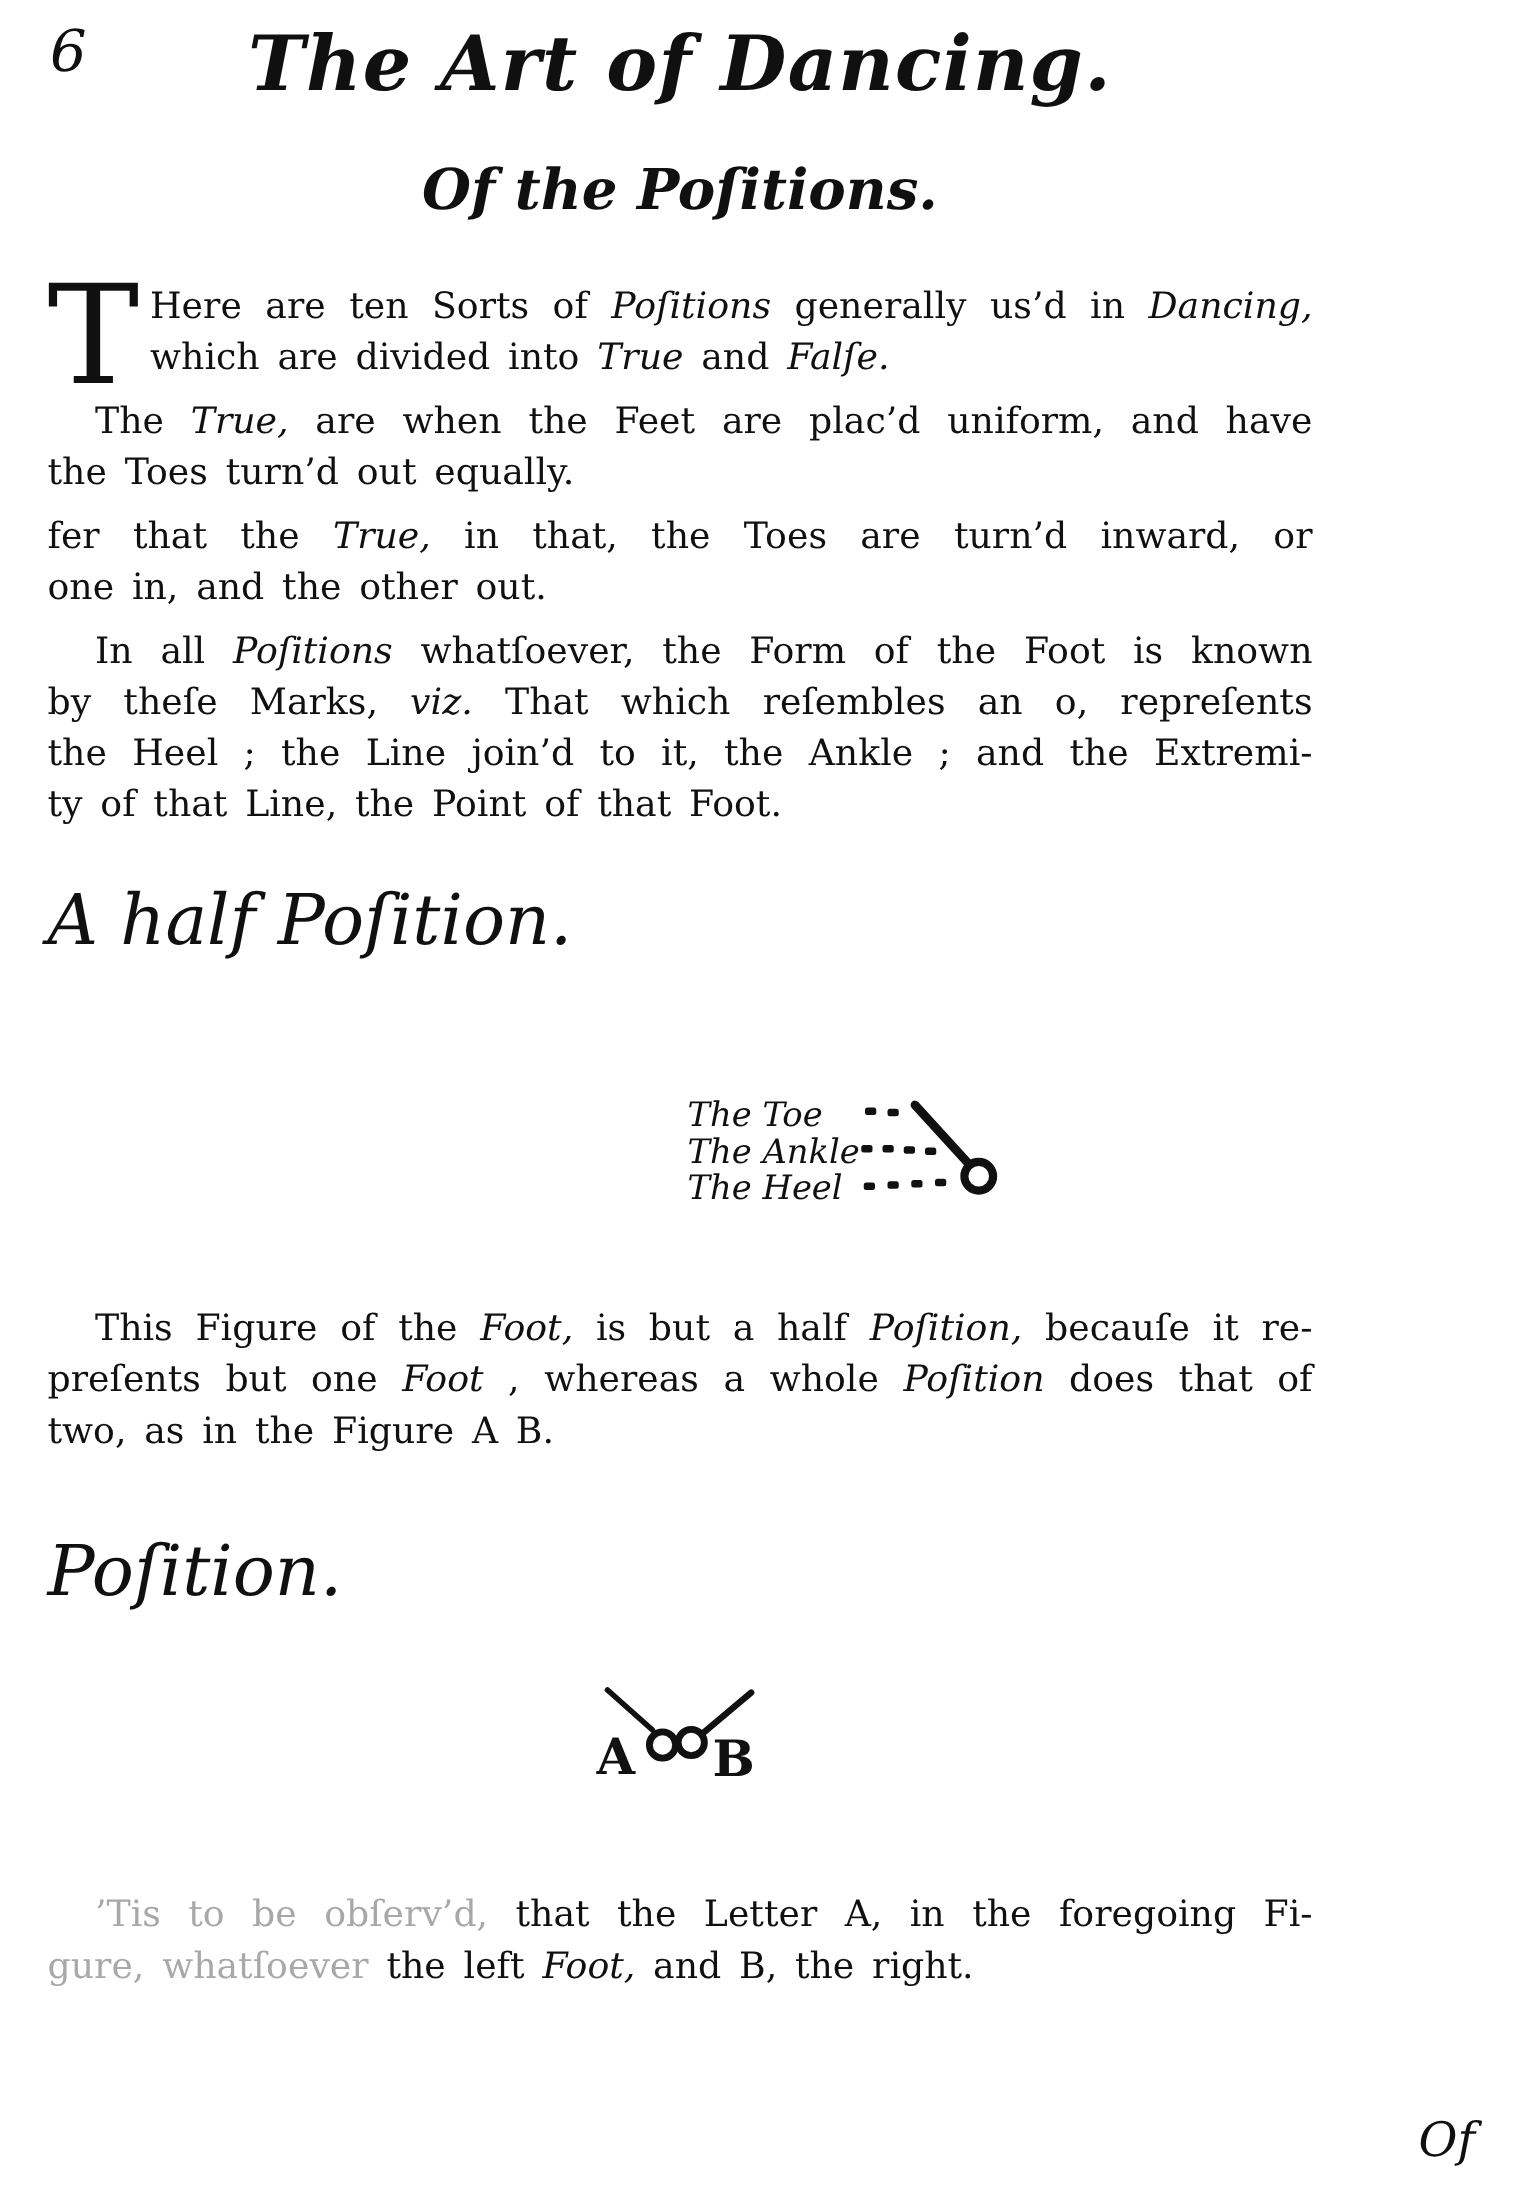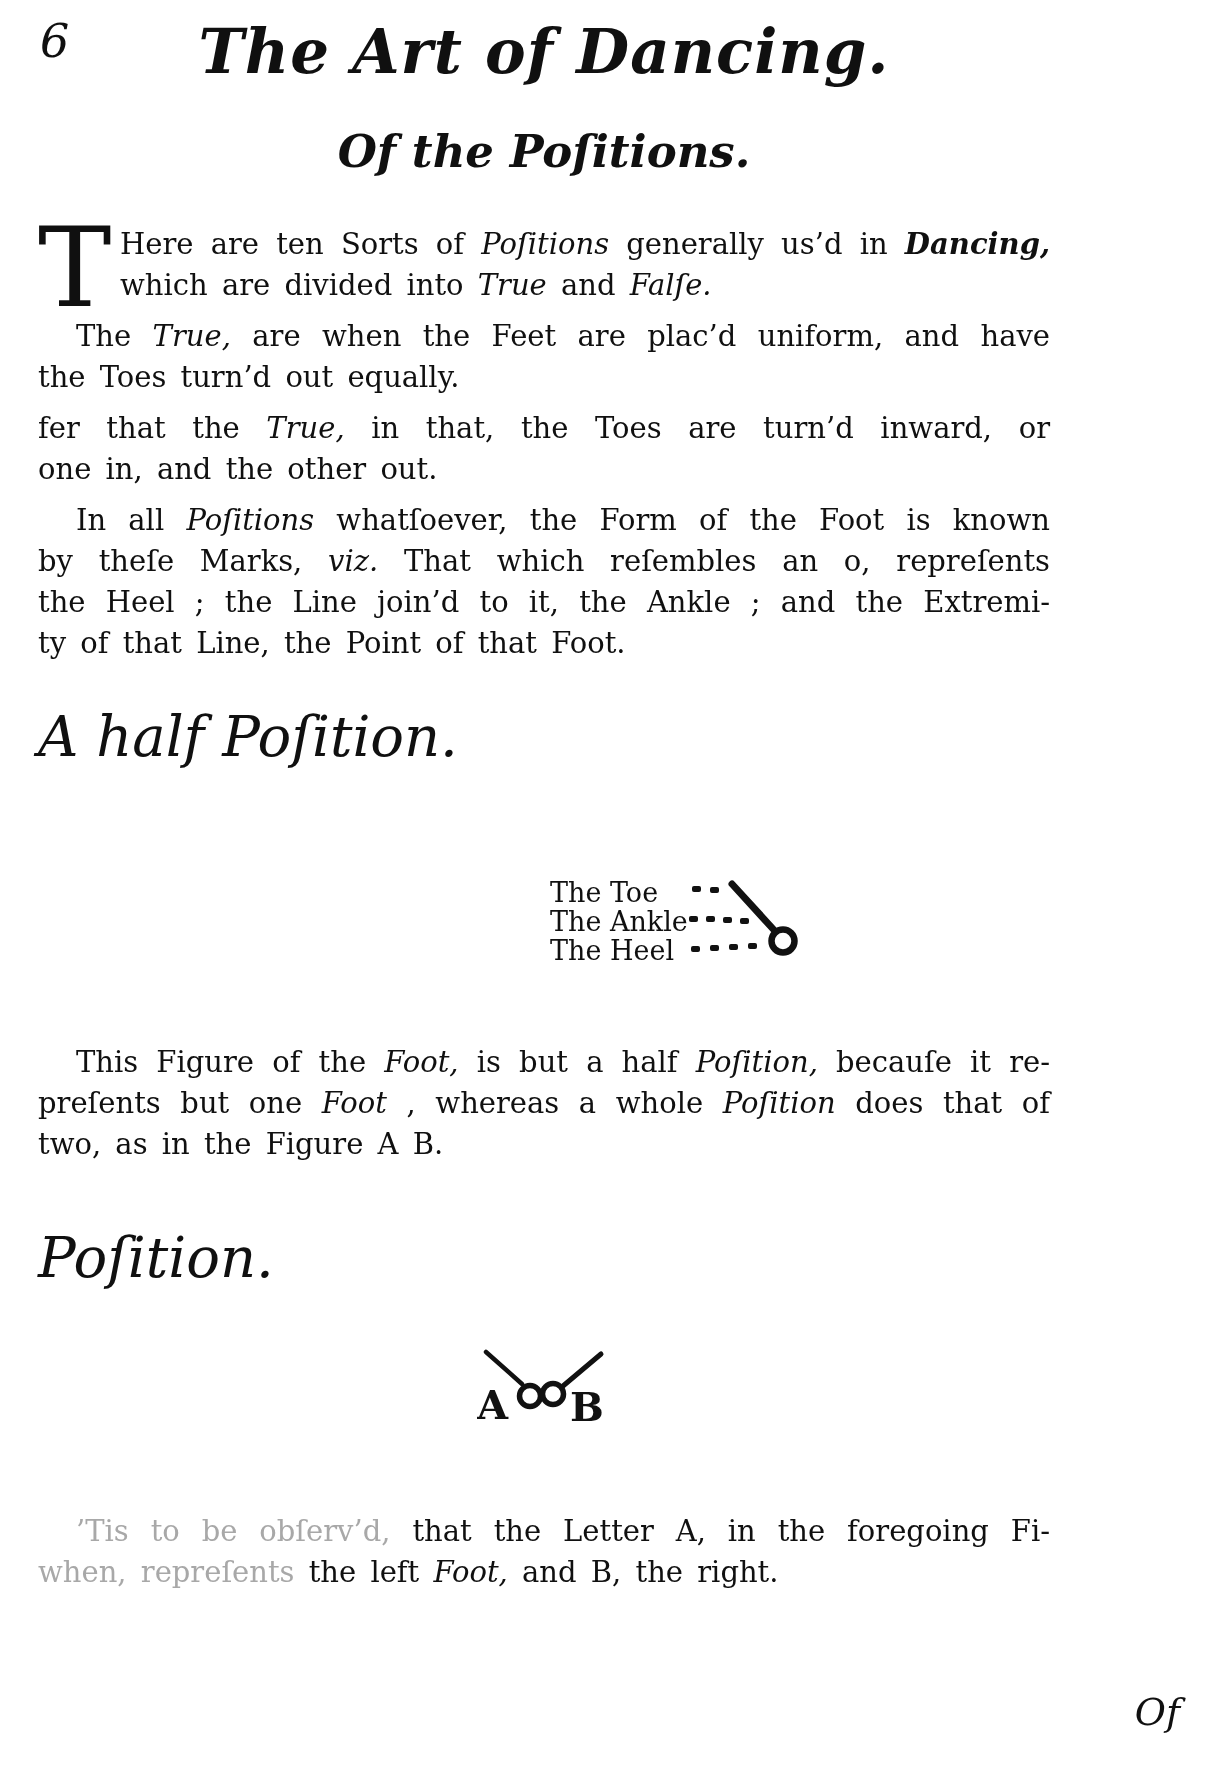--- a/index.html
+++ b/index.html
@@ -11,29 +11,29 @@
   .header-row{position:relative;padding-top:16px;height:62px;}
   .page-num{position:absolute;left:2px;top:14px;font-size:46px;font-style:italic;}
   .running-title{text-align:center;font-size:61px;font-style:italic;font-weight:bold;letter-spacing:1px;}
   .section-heading{text-align:center;font-style:italic;font-weight:600;font-size:45px;line-height:56px;margin-top:46px;}
   .para{overflow:visible;}
   .para + .para{margin-top:10px;}
   .tline{font-size:29px;line-height:41px;text-align:justify;text-align-last:justify;word-spacing:5px;white-space:normal;}
   .tline.last{text-align-last:left;}
   .tline.indent{text-indent:38px;}
   .it{font-style:italic;}
-  .bit{font-style:italic;font-weight:bold;}
+  .bit{font-style:italic;font-weight:normal;}
   .fade{color:#737373;opacity:.62;filter:blur(.3px);}
   .dropcap{
     float:left;width:70px;height:78px;margin:2px 12px 0 0;
     font-size:110px;line-height:84px;font-weight:500;
   }
   .sub-heading{font-style:italic;font-weight:400;font-size:56px;line-height:58px;}
   .half-heading{margin-top:44px;}
-  .diagram{position:relative;height:100px;margin-top:112px;}
+  .diagram{position:relative;height:100px;margin-top:112px;font-style:italic;}
   .dlabels{margin-left:512px;}
   .dlabel{font-size:27px;line-height:29px;font-weight:500;}
   .footmark-svg{position:absolute;left:647px;top:0px;}
   .pos-heading{margin-top:64px;}
   .pos-figure{display:block;margin:58px auto 0 auto;}
   .para-figure{margin-top:64px;}
   .para-observe{margin-top:86px;}
   .catchword{position:absolute;right:30px;top:1690px;font-style:italic;font-size:38px;}
   svg .ink{stroke:#111;fill:none;}
   svg .dot{fill:#111;}
@@ -115,19 +115,19 @@
       <line class="ink" x1="9" y1="7" x2="45" y2="39" stroke-width="4.5" stroke-linecap="round"></line>
       <line class="ink" x1="124" y1="9" x2="86" y2="41" stroke-width="5" stroke-linecap="round"></line>
       <circle class="ink" cx="53" cy="51" r="10.5" stroke-width="5.5"></circle>
       <circle class="ink" cx="76" cy="49" r="10.5" stroke-width="5.5"></circle>
       <text x="0" y="74" font-size="40" font-weight="600">A</text>
       <text x="93" y="76" font-size="40" font-weight="600">B</text>
     </svg>
 
     <div class="para para-observe">
         <div class="tline indent"><span class="fade">’Tis to be obſerv’d,</span><span> that the Letter A, in the foregoing Fi-</span></div>
-        <div class="tline last"><span class="fade">when, repreſents</span><span> the left </span><span class="it">Foot,</span><span> and B, the right.</span></div>
+        <div class="tline last"><span class="fade">gure, whatſoever</span><span> the left </span><span class="it">Foot,</span><span> and B, the right.</span></div>
       </div>
 
   </div>
 
   <div class="catchword">Of</div>
 </div>
 
 </body></html>

